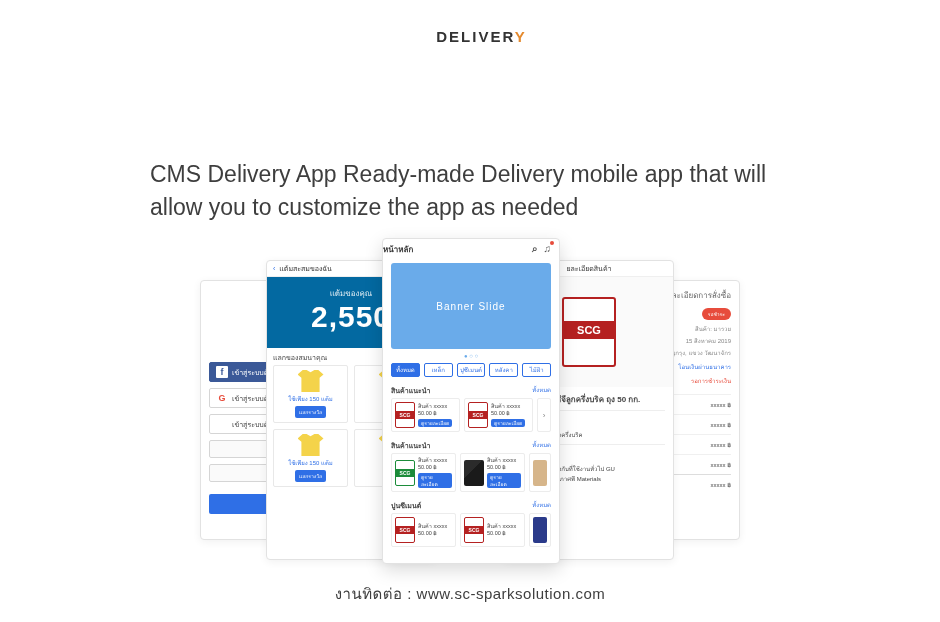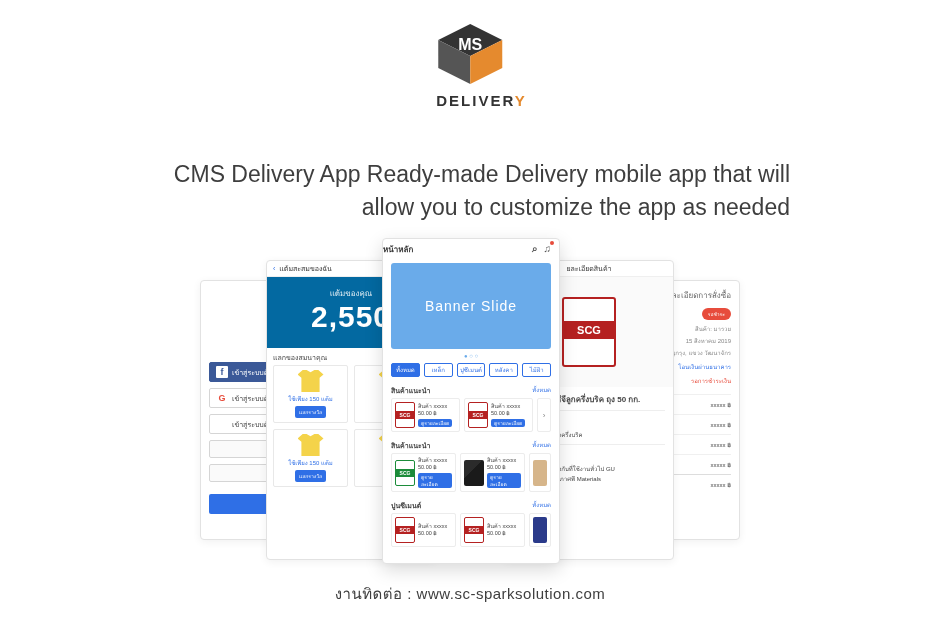--- a/index.html
+++ b/index.html
@@ -25,21 +25,21 @@
     color: #333; margin-top: 6px; padding-left: 23px;
   }
   .logo-text span.y { color: #e58a2e; }
 
   .headline {
     position: absolute;
     top: 158px;
     left: 50%;
     transform: translateX(-50%);
     width: 640px;
-    text-align: right;
+    text-align: left;
     color: #3e3e3e;
     font-size: 23px;
     line-height: 1.45;
     font-weight: 500;
   }
 
   .stage {
     position: absolute;
     left: 0; right: 0;
     top: 238px;
@@ -149,21 +149,21 @@
   }
   .p-home .topbar {
     height: 20px; display:flex; align-items:center; justify-content:flex-start;
     font-size:8px; font-weight:600; color:#333; position:relative;
   }
   .p-home .top-icons { position:absolute; right:8px; top:4px; display:flex; gap:6px; }
   .p-home .top-icons span { font-size:10px; color:#555; }
   .p-home .banner {
     margin: 4px 8px; height: 86px; background:#6aabea; border-radius:3px;
     display:flex; align-items:center; justify-content:center;
-    color:#fff; font-size:14px; letter-spacing:1px;
+    color:#fff; font-size:10px; letter-spacing:1px;
   }
   .p-home .dots { text-align:center; margin-top:2px; font-size:6px; color:#6aabea;}
   .p-home .tabs {
     display:flex; gap:4px; padding: 4px 8px;
   }
   .p-home .tab {
     flex:1; height:14px; border:1px solid #2f6fe6; color:#2f6fe6;
     font-size:6px; display:flex; align-items:center; justify-content:center;
     border-radius:2px; white-space:nowrap; overflow:hidden;
   }
@@ -204,28 +204,20 @@
     letter-spacing: .5px;
   }
 
   
   .cube-svg { display:block; }
 </style>
 </head>
 <body>
 
 <div class="logo-block">
-  <div class="logo-cube">
-    <svg class="cube-svg" viewBox="0 0 80 64">
-      <polygon points="40,2 72,18 40,34 8,18" fill="#333"></polygon>
-      <polygon points="8,18 40,34 40,62 8,46" fill="#555"></polygon>
-      <polygon points="72,18 40,34 40,62 72,46" fill="#e58a2e"></polygon>
-      <text x="40" y="28" text-anchor="middle" fill="#fff" font-size="16" font-weight="800" font-family="Arial">MS</text>
-    </svg>
-  </div>
   <div class="logo-text">
     <span>DELIVER</span><span class="y">Y</span>
   </div>
 </div>
 
 <div class="headline">CMS Delivery App Ready-made Delivery mobile app that will allow you to customize the app as needed</div>
 
 <div class="stage">
 
   <div class="panel p-login">

